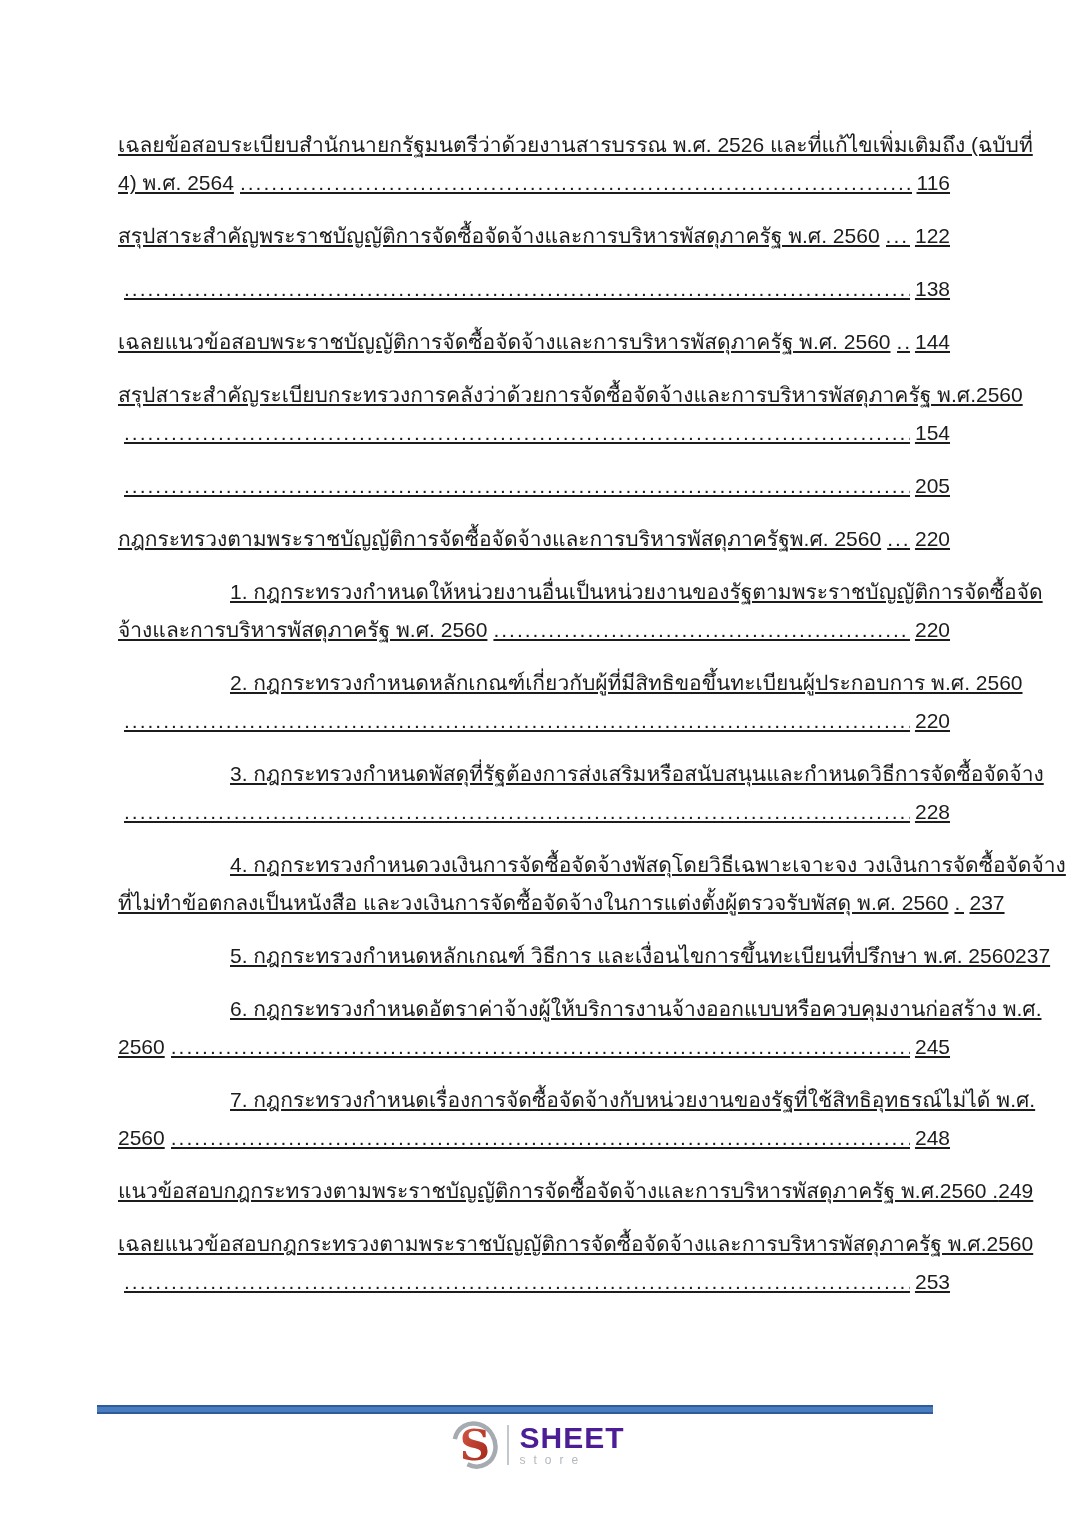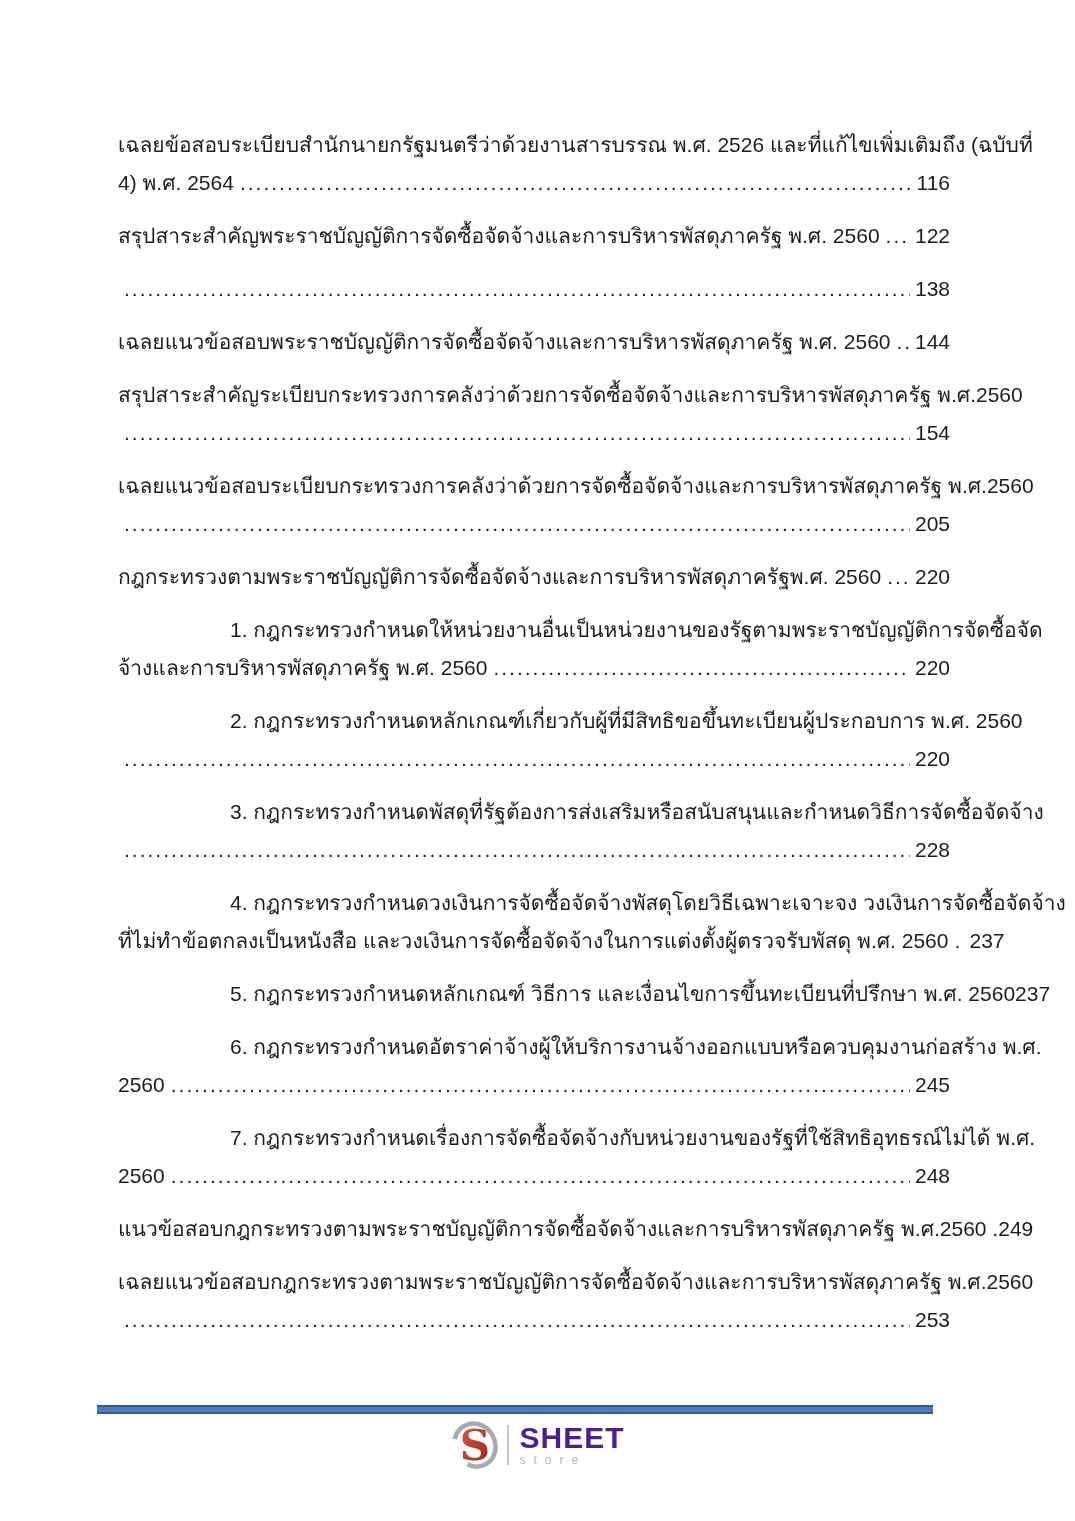--- a/index.html
+++ b/index.html
@@ -1,20 +1,20 @@
 <!DOCTYPE html>
 <html><head>
 <meta charset="utf-8">
 <style>
   html,body{margin:0;padding:0;background:#ffffff;}
   .page{
     position:relative;width:1075px;height:1521px;background:#ffffff;overflow:hidden;
     color:#1c1c1c;font-family:"Liberation Sans","DejaVu Sans",sans-serif;font-size:21px;
   }
-  .toc{position:absolute;left:118px;top:126px;width:832px;}
+  .toc{position:absolute;left:118px;top:126px;width:832px;text-decoration:underline;}
   .entry{margin:0 0 15px 0;}
   .line{display:flex;align-items:baseline;height:38px;line-height:38px;white-space:nowrap;}
   .line.cont{display:block;}
   .line.ind{padding-left:112px;}
   .txt{flex:0 0 auto;}
   .leader{
     flex:1 1 auto;min-width:10px;overflow:hidden;white-space:nowrap;
     letter-spacing:2px;margin:0 5px 0 6px;color:#1c1c1c;
   }
   .spacer{flex:1 1 auto;}
@@ -64,21 +64,20 @@
         </div>
       </div>
       <div class="entry">
         <div class="line cont"><span class="txt">สรุปสาระสำคัญระเบียบกระทรวงการคลังว่าด้วยการจัดซื้อจัดจ้างและการบริหารพัสดุภาครัฐ พ.ศ.2560</span></div>
         <div class="line">
           <span class="leader">............................................................................................................................................................................................................................................................................................................</span>
           <span class="pagenum">154</span>
         </div>
       </div>
       <div class="entry">
-        <div class="line cont"><span class="txt">เฉลยแนวข้อสอบระเบียบกระทรวงการคลังว่าด้วยการจัดซื้อจัดจ้างและการบริหารพัสดุภาครัฐ พ.ศ.2560</span></div>
         <div class="line">
           <span class="leader">............................................................................................................................................................................................................................................................................................................</span>
           <span class="pagenum">205</span>
         </div>
       </div>
       <div class="entry">
         <div class="line">
           <span class="txt">กฎกระทรวงตามพระราชบัญญัติการจัดซื้อจัดจ้างและการบริหารพัสดุภาครัฐพ.ศ. 2560</span>
           <span class="leader">............................................................................................................................................................................................................................................................................................................</span>
           <span class="pagenum">220</span>

